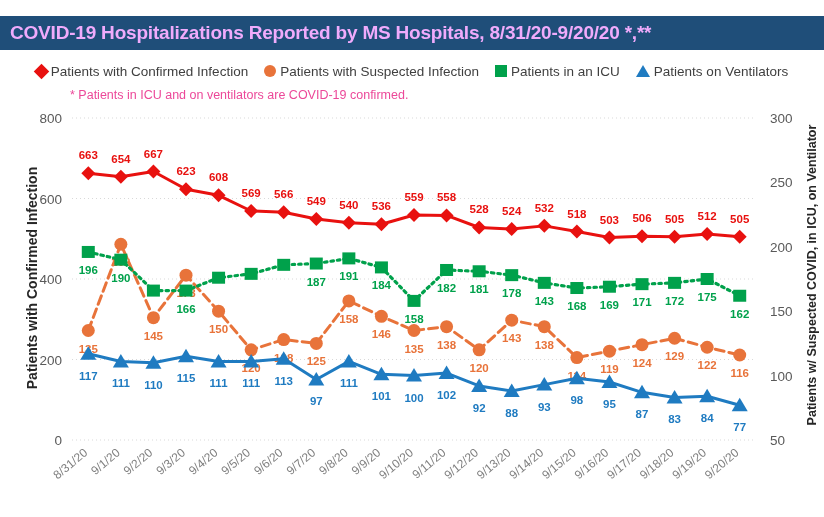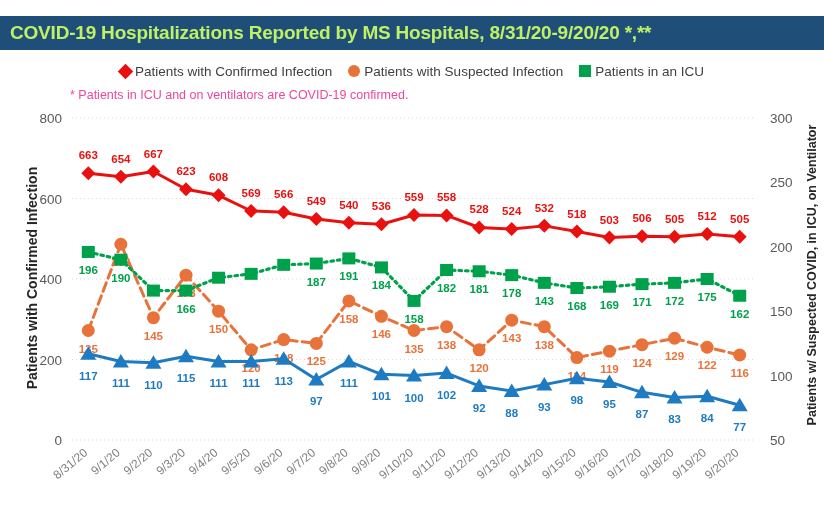--- a/index.html
+++ b/index.html
@@ -10,21 +10,21 @@
     overflow:hidden;
     position:relative;
   }
   #chart-root{position:absolute;inset:0;}
   .title-bar{
     position:absolute;left:0;top:16px;width:824px;height:34px;
     background:#1F4E79;
     display:flex;align-items:center;
   }
   .title-bar .title-text{
-    color:#bef264;font-size:19px;font-weight:bold;
+    color:#f0abfc;font-size:19px;font-weight:bold;
     padding-left:10px;letter-spacing:-0.2px;white-space:nowrap;
   }
   .legend{
     position:absolute;left:0;top:60px;width:824px;height:22px;
     display:flex;align-items:center;justify-content:center;gap:16px;
     font-size:13.5px;color:#404040;
   }
   .legend-item{display:flex;align-items:center;gap:4px;white-space:nowrap;}
   .lm{display:inline-block;width:12px;height:12px;}
   .lm-diamond{width:11px;height:11px;background:#E8110F;transform:rotate(45deg);}
@@ -73,20 +73,24 @@
       <span class="lm lm-diamond"></span>
       <span>Patients with Confirmed Infection</span>
     </div>
     <div class="legend-item">
       <span class="lm lm-circle"></span>
       <span>Patients with Suspected Infection</span>
     </div>
     <div class="legend-item">
       <span class="lm lm-square"></span>
       <span>Patients in an ICU</span>
+    </div>
+    <div class="legend-item">
+      <span class="lm lm-tri"></span>
+      <span>Patients on Ventilators</span>
     </div>
   </div>
 
   <div class="note note1">* Patients in ICU and on ventilators are COVID-19 confirmed.</div>
 
   <div class="axis-title axis-title-left">Patients with Confirmed Infection</div>
   <div class="axis-title axis-title-right">Patients w/ Suspected COVID, in ICU, on Ventilator</div>
 
   <svg id="plot" width="824" height="517">
       <line x1="72" x2="756" y1="440" y2="440" stroke="#d9d9d9" stroke-width="1" stroke-dasharray="1 3"></line>

